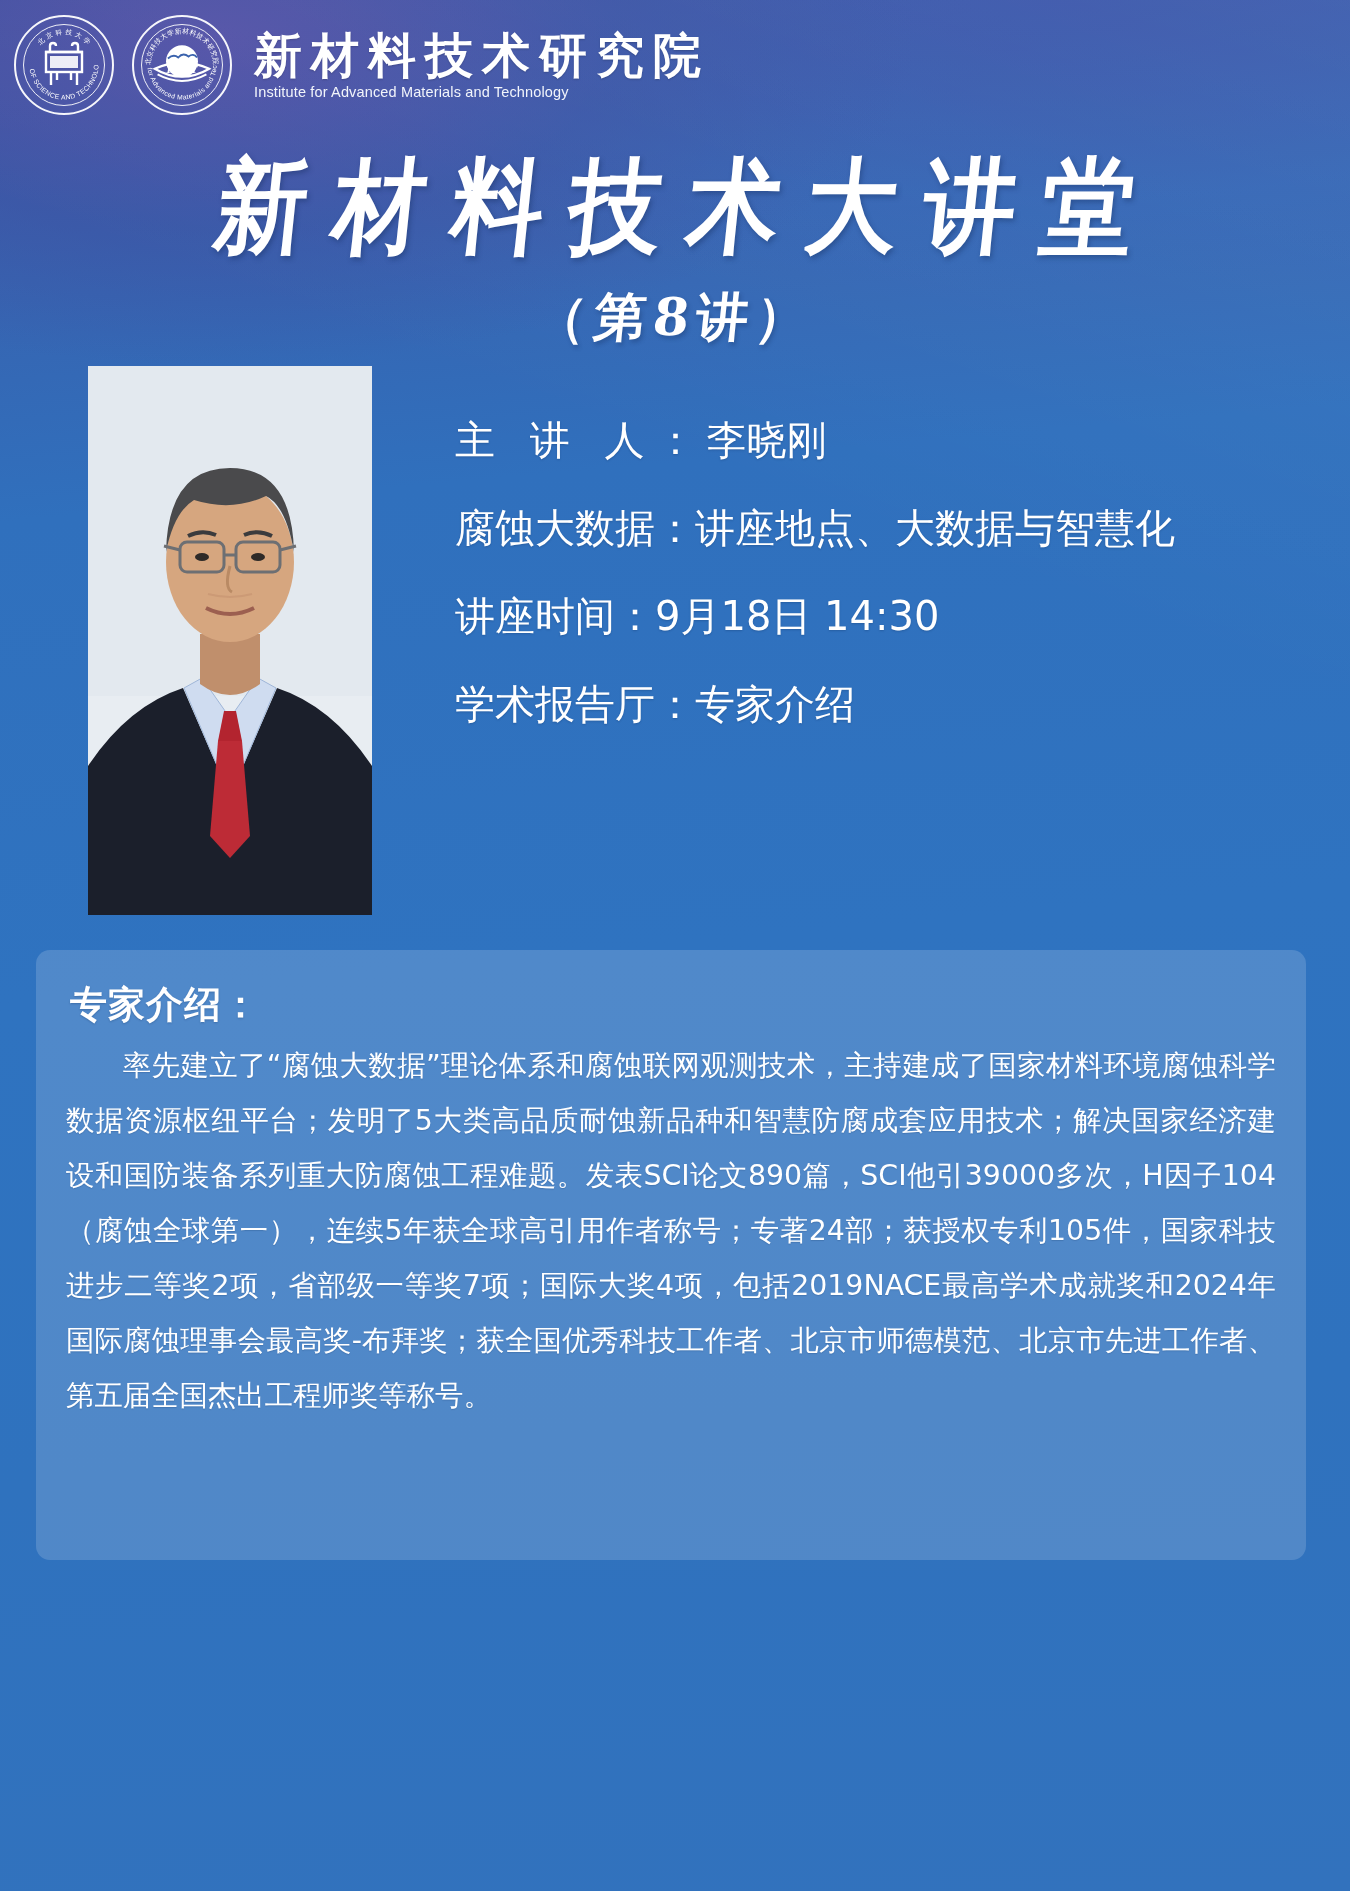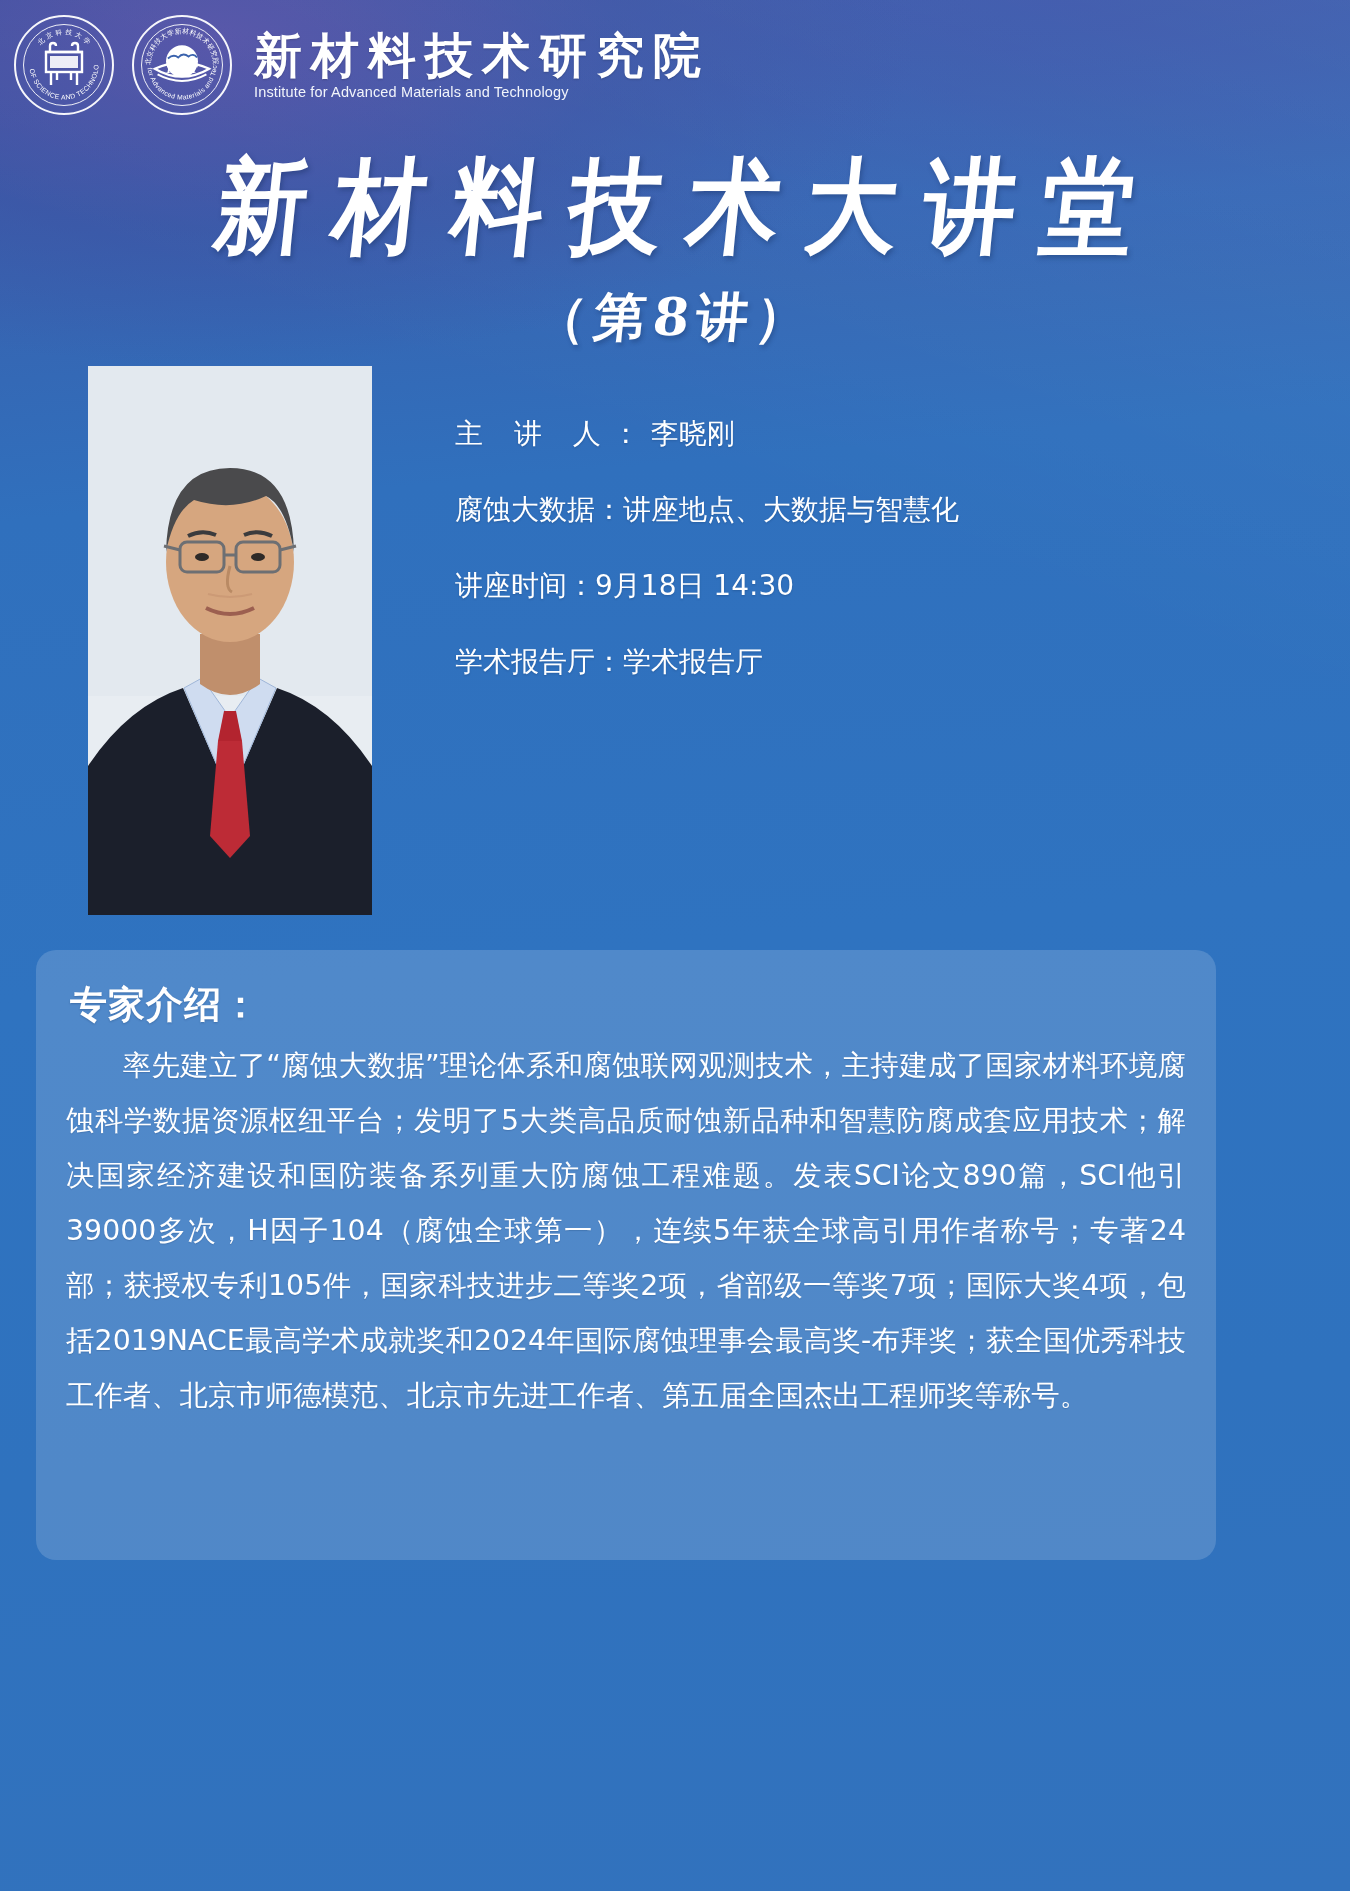--- a/index.html
+++ b/index.html
@@ -92,32 +92,32 @@
     position:absolute;left:88px;top:366px;width:284px;height:549px;
     overflow:hidden;background:#dfe6ee;
   }
   .portrait svg{display:block;}
 
   
   .info{
     position:absolute;left:455px;top:420px;width:860px;color:#fff;
   }
   .info-line{
-    font-size:28px;line-height:1.0;margin-bottom:48px;white-space:nowrap;
+    font-size:40px;line-height:1.0;margin-bottom:48px;white-space:nowrap;
     text-shadow:0 1px 2px rgba(12,38,82,0.25);
     font-family:"DejaVu Sans","Liberation Sans",sans-serif;
   }
   .info-line .lbl{letter-spacing:0px;}
   .info-line.spaced .lbl{letter-spacing:11px;}
 
   
   .bio{
-    position:absolute;left:36px;top:950px;width:1180px;height:610px;
+    position:absolute;left:36px;top:950px;width:1270px;height:610px;
     background:rgba(255,255,255,0.16);
-    border-radius:20px;
+    border-radius:14px;
     box-sizing:border-box;
     padding:26px 30px 20px 30px;
     color:#fff;
   }
   .bio-title{
     font-size:37px;font-weight:bold;letter-spacing:1px;margin:4px 0 8px 4px;
     font-family:"DejaVu Sans","Liberation Sans",sans-serif;
     text-shadow:0 1px 2px rgba(12,38,82,0.25);
   }
   .bio p{
@@ -236,21 +236,21 @@
     <div class="info-line spaced">
       <span class="lbl">主 讲 人：</span><span class="val">李晓刚</span>
     </div>
     <div class="info-line">
       <span class="lbl">腐蚀大数据：</span><span class="val">讲座地点、大数据与智慧化</span>
     </div>
     <div class="info-line">
       <span class="lbl">讲座时间：</span><span class="val">9月18日 14:30</span>
     </div>
     <div class="info-line">
-      <span class="lbl">学术报告厅：</span><span class="val">学术报告厅</span>
+      <span class="lbl">学术报告厅：</span><span class="val">专家介绍</span>
     </div>
   </div>
 
   <div class="bio">
     <div class="bio-title">专家介绍：</div>
     <p>率先建立了“腐蚀大数据”理论体系和腐蚀联网观测技术，主持建成了国家材料环境腐蚀科学数据资源枢纽平台；发明了5大类高品质耐蚀新品种和智慧防腐成套应用技术；解决国家经济建设和国防装备系列重大防腐蚀工程难题。发表SCI论文890篇，SCI他引39000多次，H因子104（腐蚀全球第一），连续5年获全球高引用作者称号；专著24部；获授权专利105件，国家科技进步二等奖2项，省部级一等奖7项；国际大奖4项，包括2019NACE最高学术成就奖和2024年国际腐蚀理事会最高奖-布拜奖；获全国优秀科技工作者、北京市师德模范、北京市先进工作者、第五届全国杰出工程师奖等称号。</p>
   </div>
 
 </div>
 

